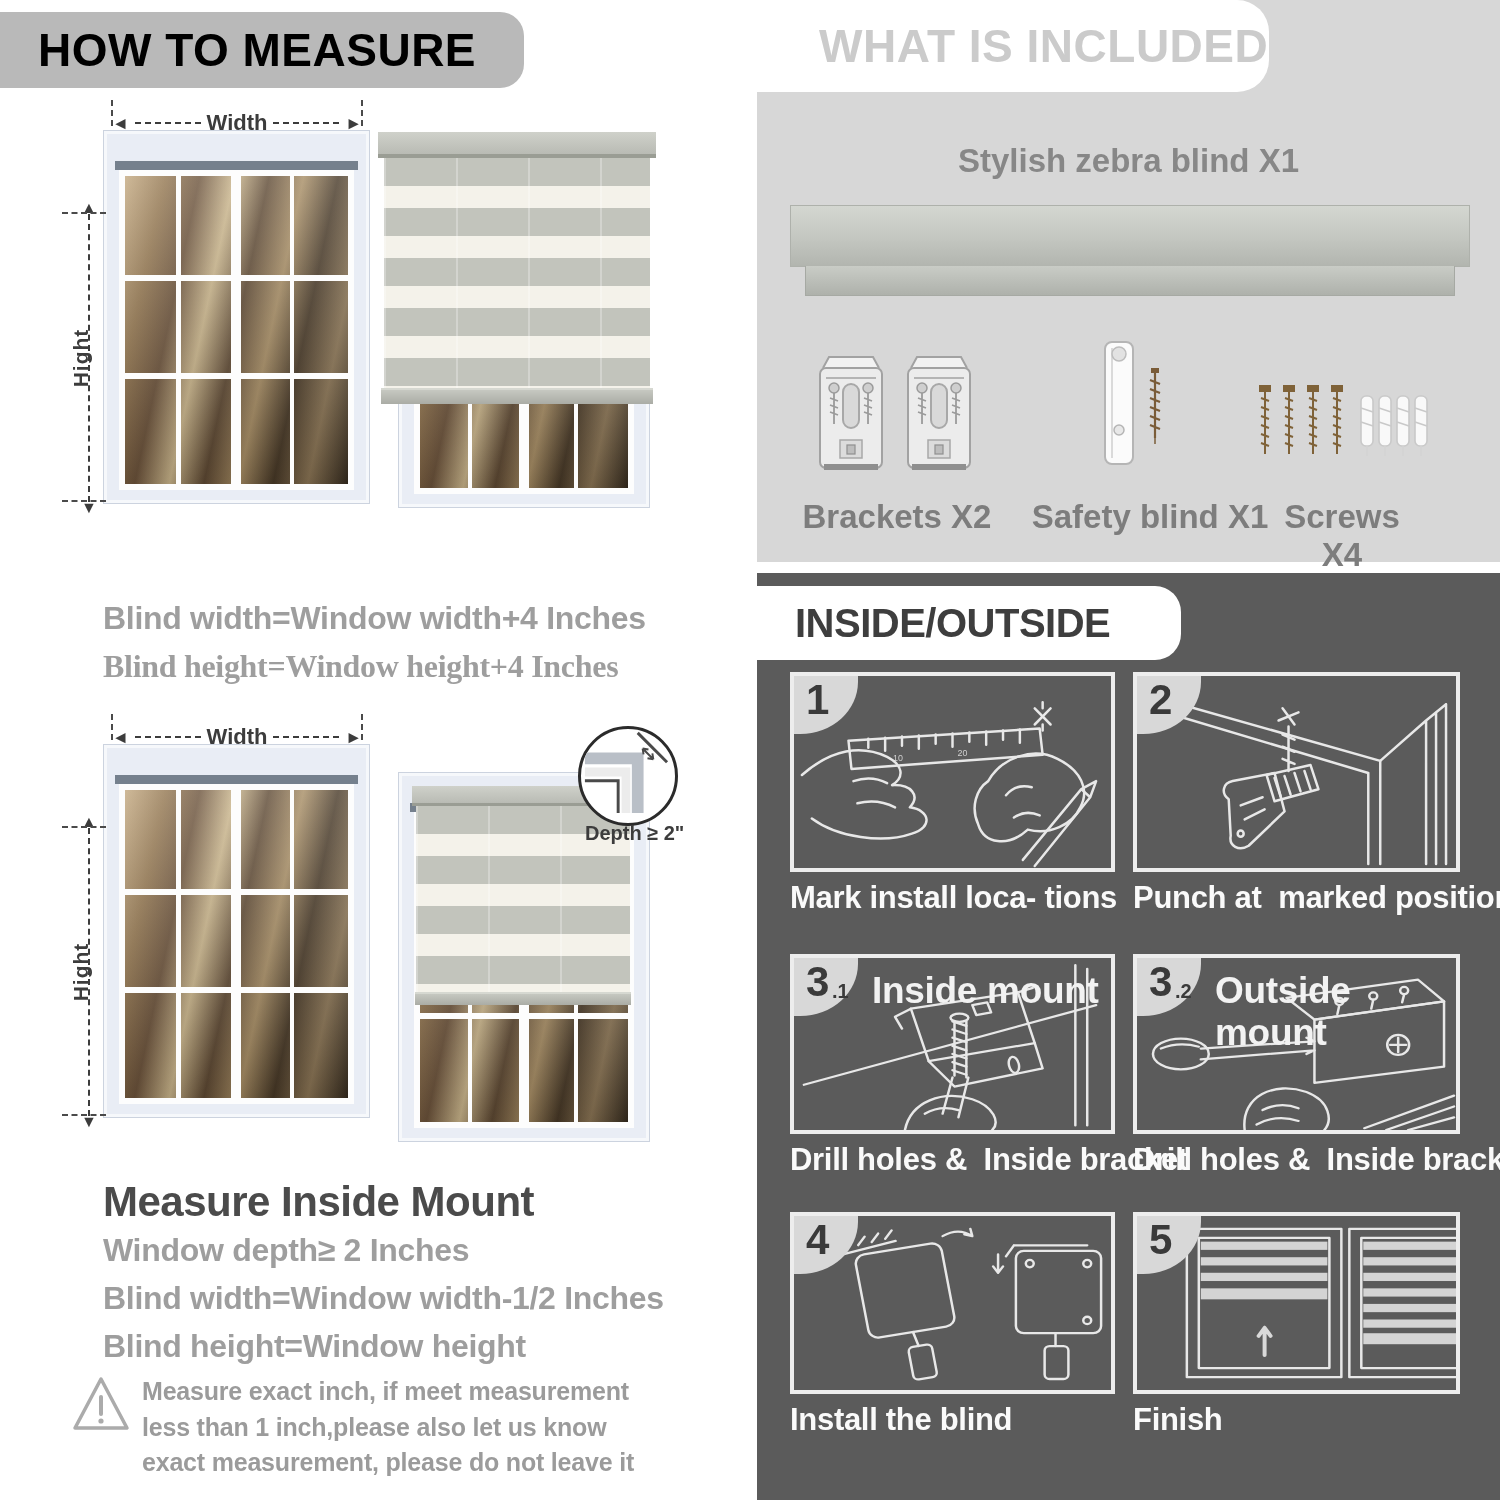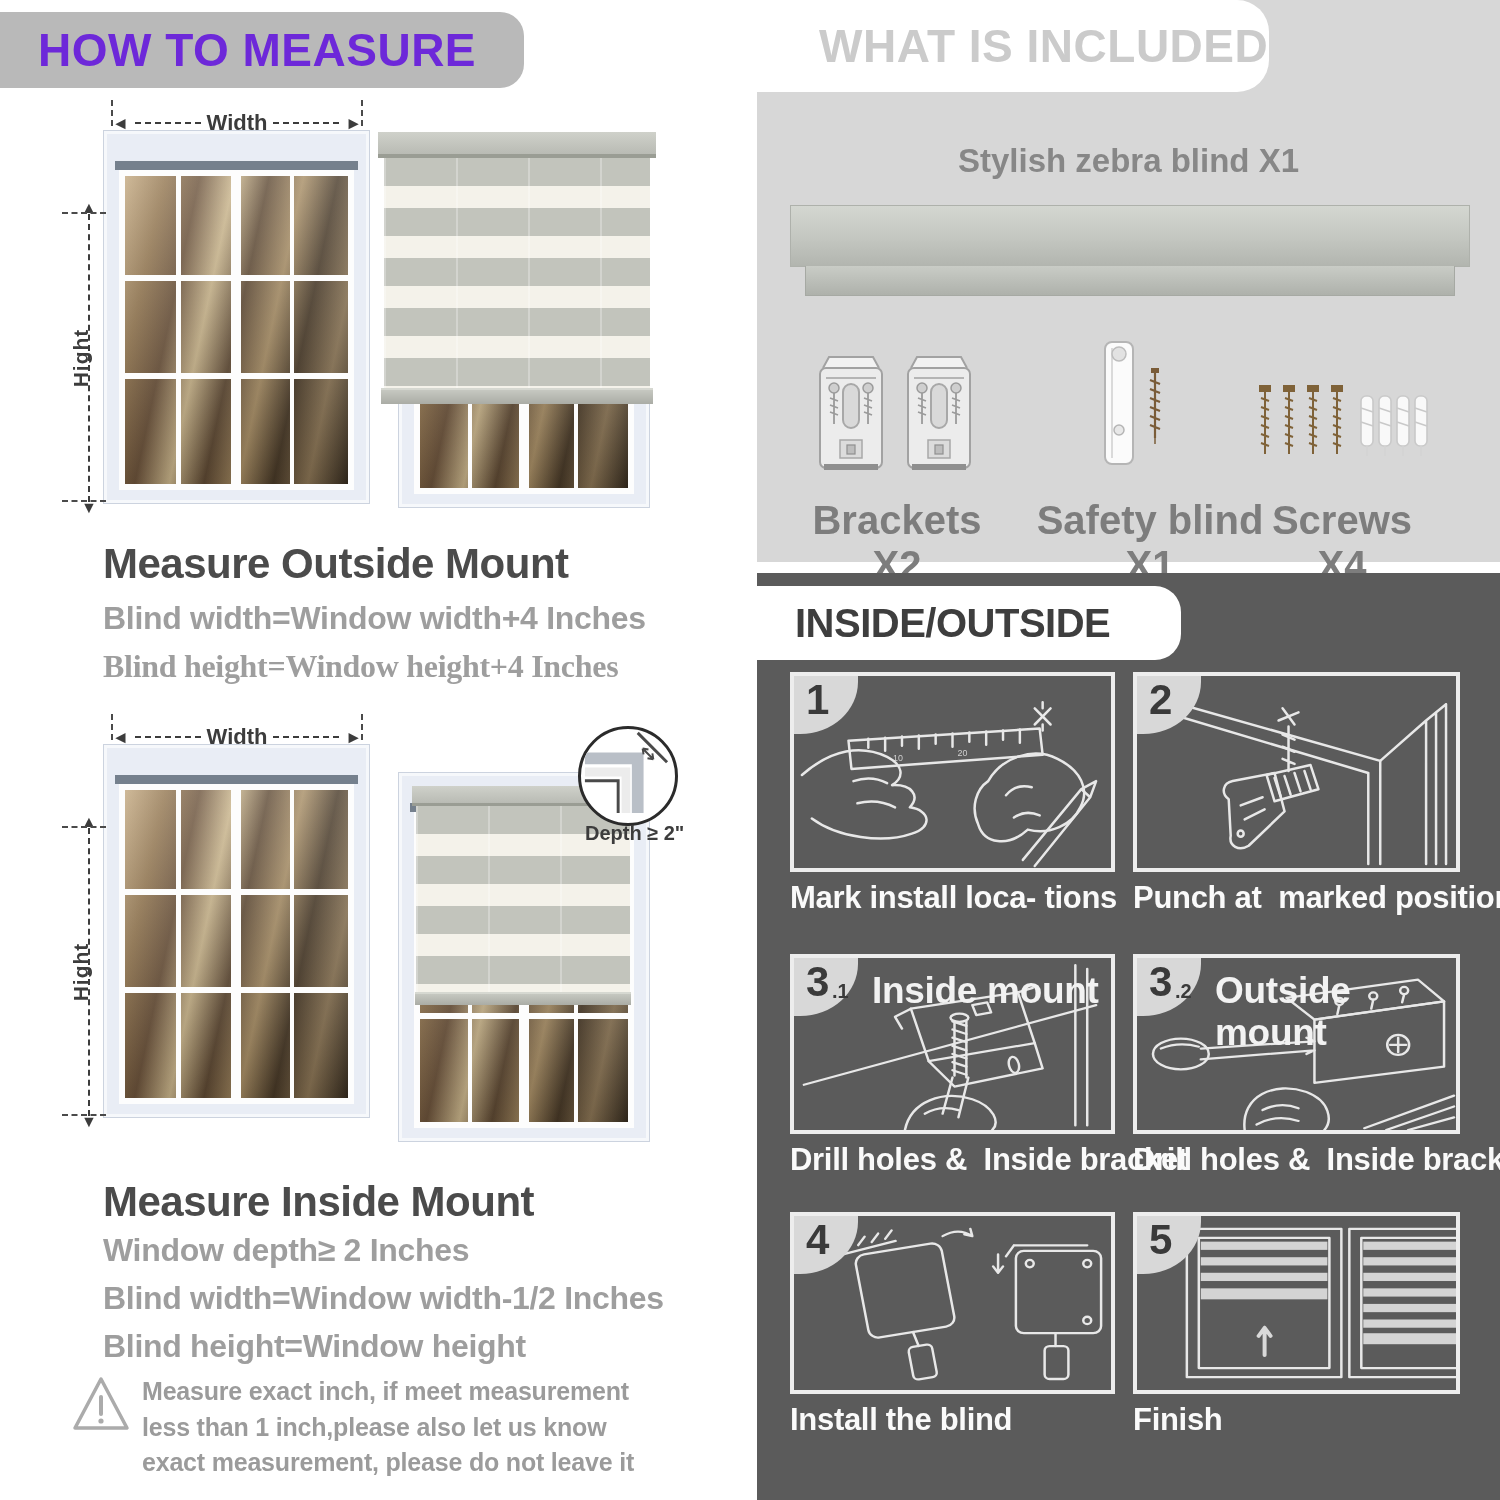--- a/index.html
+++ b/index.html
@@ -1,21 +1,21 @@
 <!DOCTYPE html>
 <html><head>
 <meta charset="utf-8">
 <style>
   html,body{margin:0;padding:0;}
   body{width:1500px;height:1500px;background:#ffffff;font-family:"Liberation Sans",sans-serif;position:relative;overflow:hidden;}
   #page{position:absolute;inset:0;width:1500px;height:1500px;}
 
   
   .banner-left{position:absolute;left:0;top:12px;width:524px;height:76px;background:#b9b9b9;
-    border-radius:0 24px 24px 0;color:#6d28d9;font-weight:bold;font-size:46px;line-height:76px;
+    border-radius:0 24px 24px 0;color:#000000;font-weight:bold;font-size:46px;line-height:76px;
     padding-left:38px;letter-spacing:.5px;box-sizing:border-box;}
 
   .win{position:absolute;background:#e9edf5;border:1px solid #ccd3df;box-shadow:inset 0 0 0 3px #f6f8fb;}
   .win-track{position:absolute;left:11px;right:11px;top:30px;height:9px;background:#75808d;}
   .win-glass{position:absolute;left:15px;right:15px;top:39px;bottom:13px;border:6px solid #fdfdfd;
     background-image:
       linear-gradient(90deg,transparent 0 calc(50% - 5px),#fdfdfd calc(50% - 5px) calc(50% + 5px),transparent calc(50% + 5px)),
       linear-gradient(90deg,transparent 0 23%,#fdfdfd 23% 25%,transparent 25% 74%,#fdfdfd 74% 76%,transparent 76%),
       linear-gradient(180deg,transparent 0 32%,#fdfdfd 32% 34%,transparent 34% 64%,#fdfdfd 64% 66%,transparent 66%),
       linear-gradient(180deg,rgba(255,255,255,.20),rgba(0,0,0,.14)),
@@ -52,21 +52,21 @@
   .panel-light{position:absolute;left:757px;top:0;width:743px;height:562px;background:#d7d7d7;}
   .banner-included{position:absolute;left:0;top:0;width:512px;height:92px;background:#ffffff;
     border-radius:0 32px 32px 0;color:#cbcbcb;font-weight:bold;font-size:46px;line-height:92px;
     padding-left:62px;letter-spacing:.5px;box-sizing:border-box;}
   .product-title{position:absolute;left:0;right:0;top:142px;text-align:center;font-weight:bold;
     font-size:33px;color:#878787;}
   .headrail{position:absolute;left:33px;top:205px;width:680px;height:62px;
     background:linear-gradient(180deg,#d4d7d1 0%,#c3c6c0 55%,#b2b5af 100%);border:1px solid #aeb1ab;box-sizing:border-box;}
   .headrail-lip{position:absolute;left:48px;top:266px;width:650px;height:30px;
     background:linear-gradient(180deg,#c9ccc6,#aeb1ab);border:1px solid #a6a9a3;border-top:none;box-sizing:border-box;}
-  .comp-label{position:absolute;top:498px;text-align:center;font-weight:bold;font-size:40px;color:#7d7d7d;}
+  .comp-label{position:absolute;top:498px;text-align:center;font-weight:bold;font-size:33px;color:#7d7d7d;}
 
   .panel-dark{position:absolute;left:757px;top:573px;width:743px;height:927px;background:#5b5b5b;}
   .banner-mount{position:absolute;left:0;top:13px;width:424px;height:74px;background:#ffffff;
     border-radius:0 26px 26px 0;color:#3e3e3e;font-weight:bold;font-size:40px;line-height:74px;
     padding-left:38px;letter-spacing:-.5px;box-sizing:border-box;}
 
   .step-box{position:absolute;border:4px solid #ededed;box-sizing:border-box;background:#5b5b5b;}
   .badge{position:absolute;top:0;left:0;width:64px;height:58px;background:#d8d8d8;border-radius:0 0 90% 0;}
   .badge-num{position:absolute;top:0px;left:12px;font-weight:bold;font-size:42px;color:#3a3a3a;}
   .badge-sub{position:absolute;top:22px;left:38px;font-weight:bold;font-size:20px;color:#3a3a3a;}
@@ -108,21 +108,20 @@
   <div class="win" style="left:398px;top:168px;width:250px;height:338px;">
     <div class="win-track"></div>
     <div class="win-glass"></div>
   </div>
   <div class="blind" style="left:378px;top:132px;width:278px;">
     <div class="cassette"></div>
     <div class="body" style="height:230px;"></div>
     <div class="rail"></div>
   </div>
 
-  <div class="h-measure" style="top:540px;">Measure Outside Mount</div>
   <div class="l-measure" style="top:600px;">Blind width=Window width+4 Inches</div>
   <div class="l-measure" style="top:648px;font-family:Liberation Serif, serif;">Blind height=Window height+4 Inches</div>
 
   <div class="dim-w" style="left:112px;top:724px;width:250px;">
     <span class="ah">◄</span>
     <span class="dash"></span>
     <span>Width</span>
     <span class="dash"></span>
     <span class="ah">►</span>
   </div>

